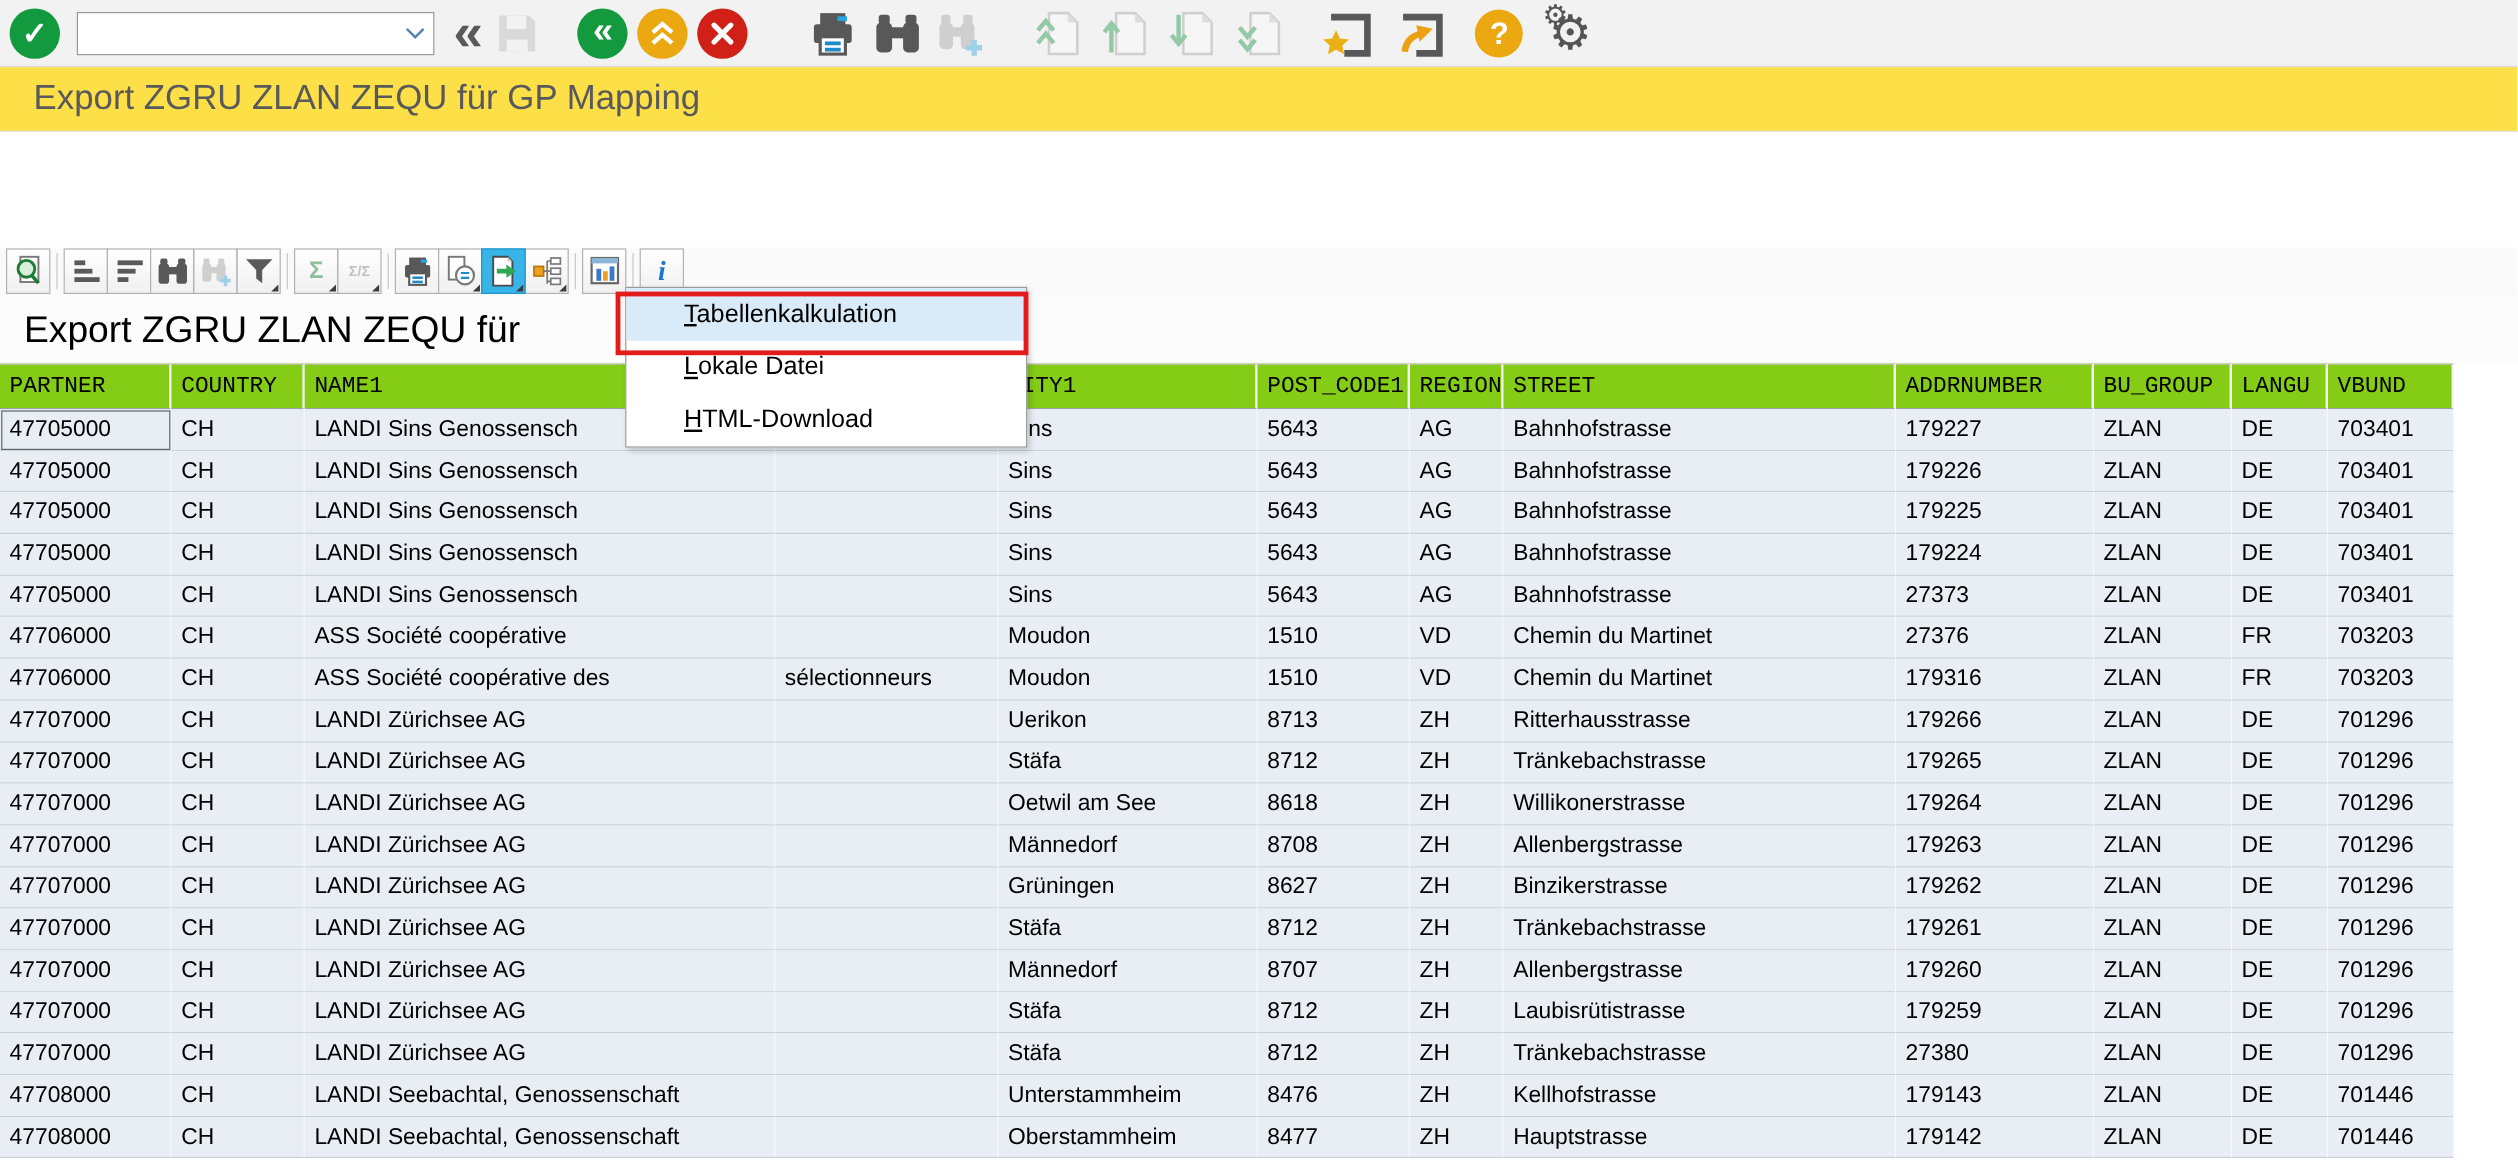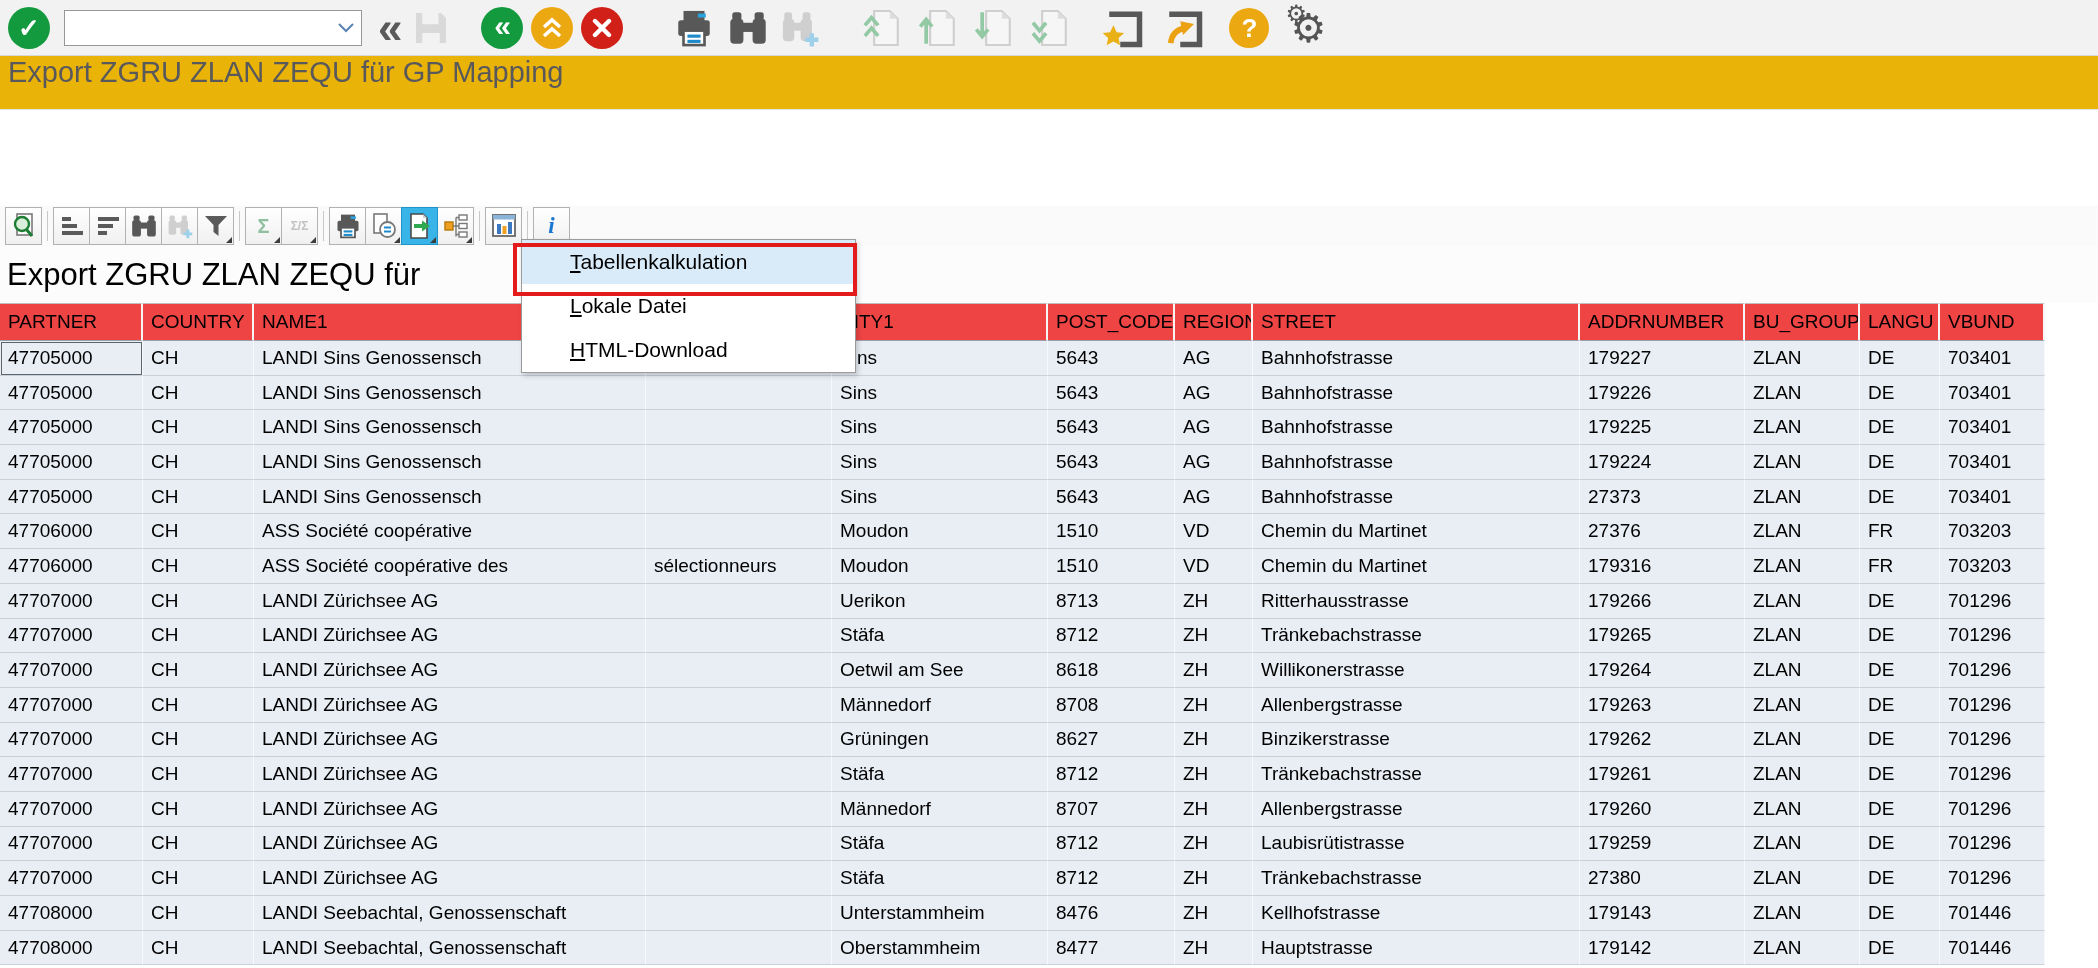--- a/index.html
+++ b/index.html
@@ -17,46 +17,46 @@
   .glyph-check{font-size:26px;line-height:1;}
   .glyph-q{font-size:26px;line-height:1;}
   .glyph-bk{font-size:30px;line-height:1;margin-top:-4px;}
   .cmd-field{width:290px;height:34px;background:#fff;border:1px solid #979797;
     margin-left:14px;display:flex;align-items:center;justify-content:flex-end;padding-right:6px;}
   .back-chevrons{font-size:44px;color:#5a5a5a;font-weight:bold;letter-spacing:-3px;
     margin-left:16px;line-height:40px;}
   .gear-wrap{color:#555;font-size:40px;line-height:1;position:relative;width:46px;text-align:center;}
   .gear-wrap .g2{position:absolute;font-size:24px;left:0px;top:-6px;}
   
-  .title-strip{height:53px;background:#eab308;border-bottom:1px solid #e3e3e3;
-    display:flex;align-items:flex-start;padding-left:8px;}
+  .title-strip{height:53px;background:#fde047;border-bottom:1px solid #e3e3e3;
+    display:flex;align-items:center;padding-left:28px;}
   .title-strip .t{font-size:29px;color:#59595b;}
   .white-gap{height:96px;background:#fff;}
   
   .alv-toolbar{height:40px;background:#fafafa;display:flex;align-items:center;padding-left:5px;}
   .abtn{width:37px;height:38px;background:linear-gradient(#ffffff,#f0f0f0);
     border:1px solid #b2b2b2;margin-right:-1px;display:flex;align-items:center;
     justify-content:center;position:relative;box-sizing:border-box;}
   .abtn.active{background:#39b4e8;border-color:#1e94c8;z-index:1;}
   .asep{width:1px;height:30px;background:#c9c9c9;margin:0 5px 0 6px;flex:0 0 auto;}
   .dd{position:absolute;right:1px;bottom:1px;width:0;height:0;
     border-left:6px solid transparent;border-bottom:6px solid #3c3c3c;}
   .sum-txt{font-size:20px;font-weight:bold;color:#8fbf9f;}
   .subtot-txt{font-size:12px;font-weight:bold;color:#c2c2c2;}
   .info-txt{font-family:"Liberation Serif",serif;font-style:italic;font-weight:bold;
     font-size:23px;color:#1b76d2;}
   
-  .grid-title{height:57px;background:#fcfcfc;display:flex;align-items:center;padding-left:7px;}
+  .grid-title{height:57px;background:#fcfcfc;display:flex;align-items:center;padding-left:20px;}
   .grid-title .t{font-size:31px;color:#000;}
   
   table{border-collapse:separate;border-spacing:0;table-layout:fixed;width:2045px;}
-  th{height:38px;background:#ef4444;font-size:19px;font-weight:normal;color:#000;
+  th{height:38px;background:#84cc16;font-size:19px;font-weight:normal;color:#000;
     text-align:left;padding:0 0 0 8px;border-right:2px solid #f6f6f6;
     border-bottom:1px solid #9aa0a6;border-top:1px solid #bebebe;box-sizing:border-box;
-    white-space:nowrap;overflow:hidden;}
+    white-space:nowrap;overflow:hidden;font-family:Liberation Mono, monospace;}
   td{height:34.7px;background:#e9eef5;font-size:19px;color:#000;padding:0 0 0 8px;
     border-right:1px solid #f6f9fb;border-bottom:1px solid #c9d0d7;box-sizing:border-box;
     white-space:nowrap;overflow:hidden;}
   td.sel{outline:1.5px solid #5c6670;outline-offset:-2px;}
   
   .menu{position:absolute;left:521px;top:239px;width:333px;background:#fff;
     border:1px solid #9b9b9b;box-shadow:2px 3px 5px rgba(0,0,0,.18);z-index:5;}
   .mi{height:44px;line-height:44px;padding-left:48px;font-size:21px;color:#000;
     white-space:nowrap;}
   .mi.hi{background:#d9eaf8;}

